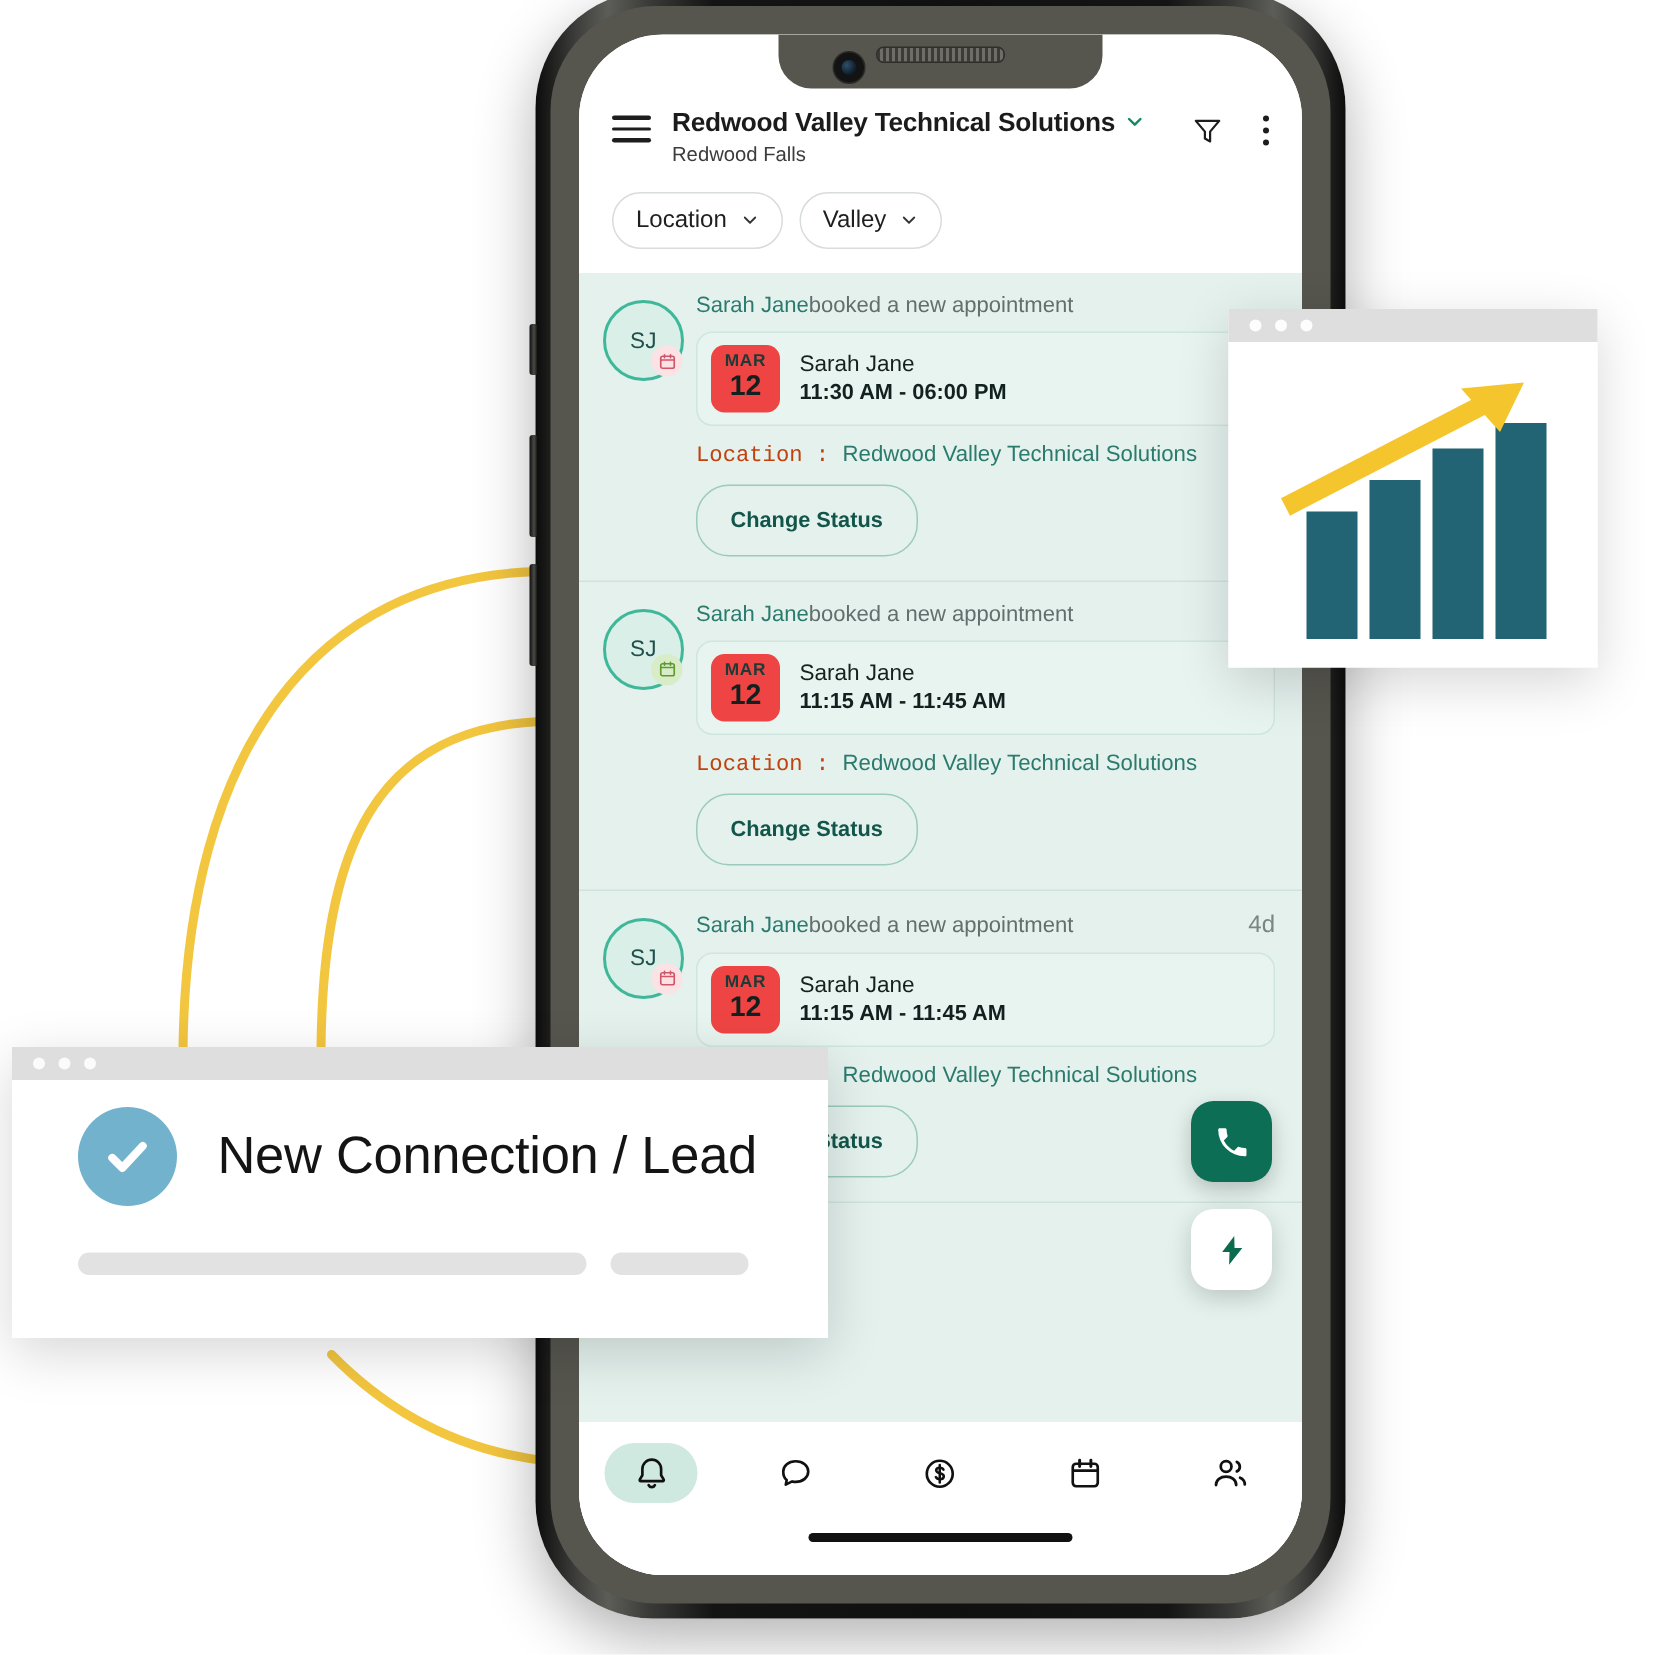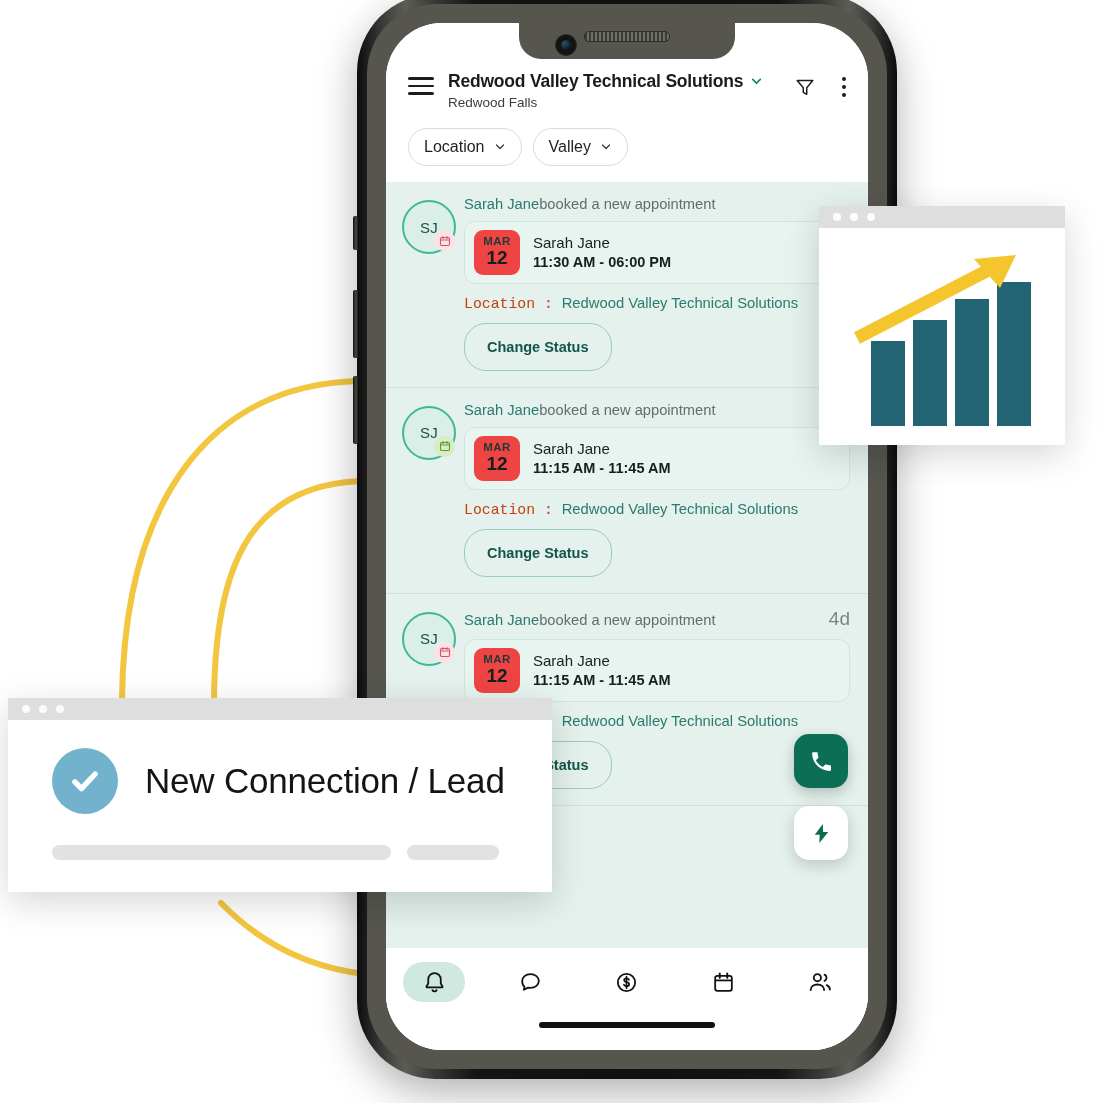--- a/index.html
+++ b/index.html
@@ -97,21 +97,21 @@
   .badge{
     position:absolute;right:-3px;bottom:-1px;width:21px;height:21px;border-radius:50%;
     display:flex;align-items:center;justify-content:center;
   }
   .badge.pink{background:#fbe2e5;}
   .badge.green{background:#d9ecc8;}
   .note-body{flex:1;min-width:0;}
   .note-top{display:flex;align-items:baseline;gap:0;}
   .who{font-size:14.7px;color:#2a7a6d;white-space:nowrap;}
   .what{font-size:14.7px;color:#646e6c;white-space:nowrap;}
-  .ago{margin-left:auto;font-size:19px;color:#7b8684;padding-left:8px;}
+  .ago{margin-left:auto;font-size:16px;color:#7b8684;padding-left:8px;}
   .appt{
     margin-top:9px;border:1px solid #cfe6df;border-radius:11px;background:#e8f4f0;
     display:flex;align-items:center;gap:13px;padding:8px 12px 8px 9px;
   }
   .datechip{
     width:46px;border-radius:9px;background:#ef4444;text-align:center;padding:5px 0 7px 0;flex:0 0 auto;
   }
   .d-mon{font-size:11.5px;font-weight:700;color:#1d3a35;letter-spacing:.5px;}
   .d-day{font-size:19px;font-weight:700;color:#12211f;line-height:1.05;margin-top:1px;}
   .a-name{font-size:15px;color:#17201e;}
@@ -142,21 +142,21 @@
   
   .ocard{position:absolute;background:#fff;box-shadow:0 10px 34px rgba(0,0,0,.16);}
   .ocard .bar{height:22px;background:#dedede;display:flex;align-items:center;gap:9px;padding:0 14px;}
   .ocard .bar i{width:8px;height:8px;border-radius:50%;background:#fdfdfd;display:block;}
 
   .card-chart{left:819px;top:206px;width:246px;height:239px;}
   .card-chart .body{position:relative;height:217px;background:#fff;}
 
   .card-lead{left:8px;top:698px;width:544px;height:194px;}
   .card-lead .bar i{background:#fbfbfb;}
-  .card-lead .body{display:flex;flex-direction:column;padding:28px 44px 0 44px;}
+  .card-lead .body{display:flex;flex-direction:column;padding:18px 44px 0 44px;}
   .lead-row{display:flex;align-items:center;gap:27px;}
   .lead-check{width:66px;height:66px;border-radius:50%;background:#73b2cd;display:flex;align-items:center;justify-content:center;flex:0 0 auto;}
   .lead-title{font-size:35px;color:#141414;letter-spacing:-.2px;white-space:nowrap;}
   .lead-bars{display:flex;gap:16px;margin-top:31px;}
   .lb{height:15px;border-radius:8px;background:#e2e2e2;}
   .lb1{width:339px;} .lb2{width:92px;}
 </style>
 </head>
 <body>
 

